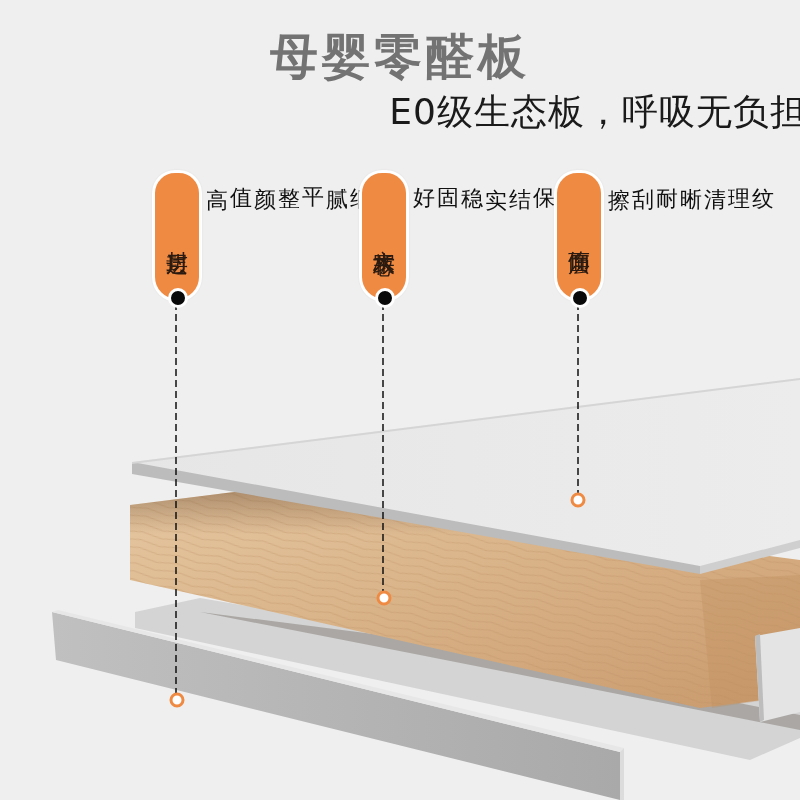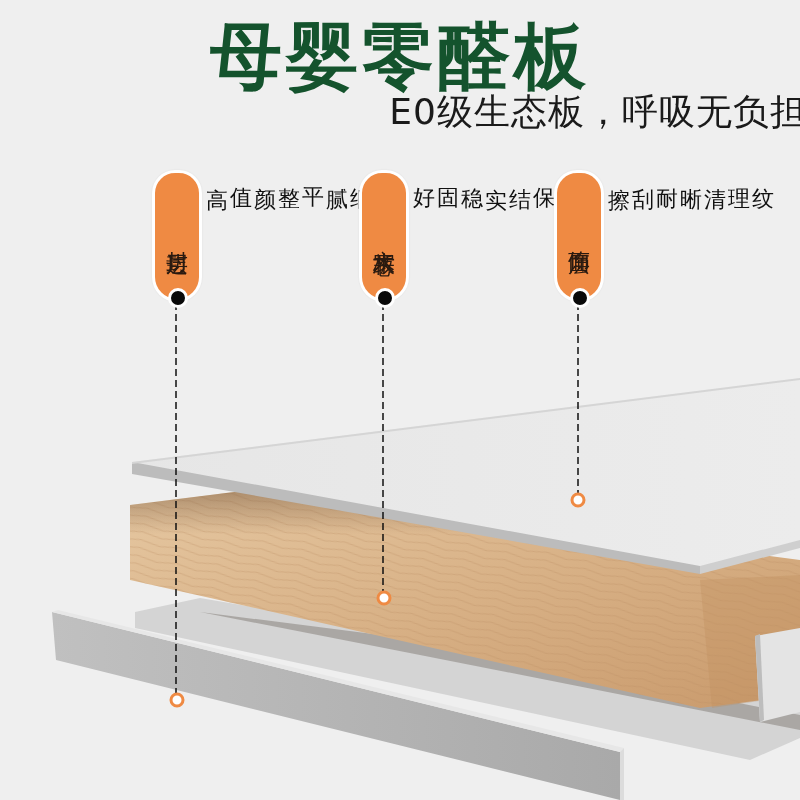--- a/index.html
+++ b/index.html
@@ -4,21 +4,21 @@
   <style>
     html, body { margin: 0; padding: 0; }
     body {
       width: 800px; height: 800px; overflow: hidden;
       background: #efefef;
       font-family: "DejaVu Sans", "Liberation Sans", sans-serif;
       position: relative;
     }
     .title {
       position: absolute; left: 0; top: 20px; width: 800px;
-      text-align: center; font-size: 72px; font-weight: bold; color: #14532d;
+      text-align: center; font-size: 48px; font-weight: bold; color: #737373;
       letter-spacing: 4px; line-height: 72px;
     }
     .subtitle {
       position: absolute; left: 7px; top: 92px; width: 800px;
       text-align: right; font-size: 36px; color: #1a1a1a; letter-spacing: 1px;
       line-height: 40px;
     }
     .scene { position: absolute; left: 0; top: 0; width: 800px; height: 800px; }
     .callout { position: absolute; top: 170px; }
     .pill {

